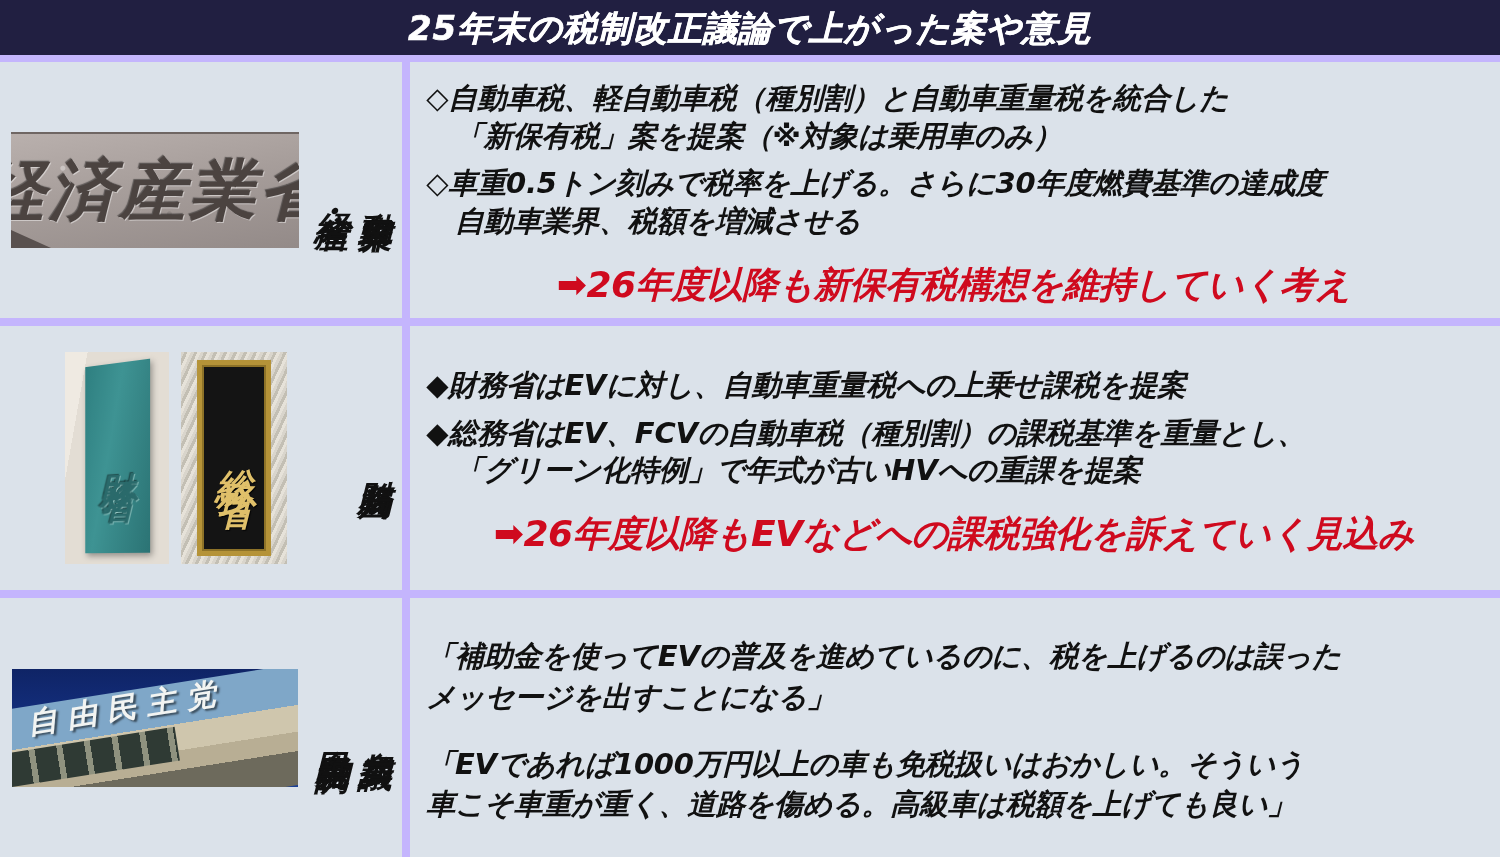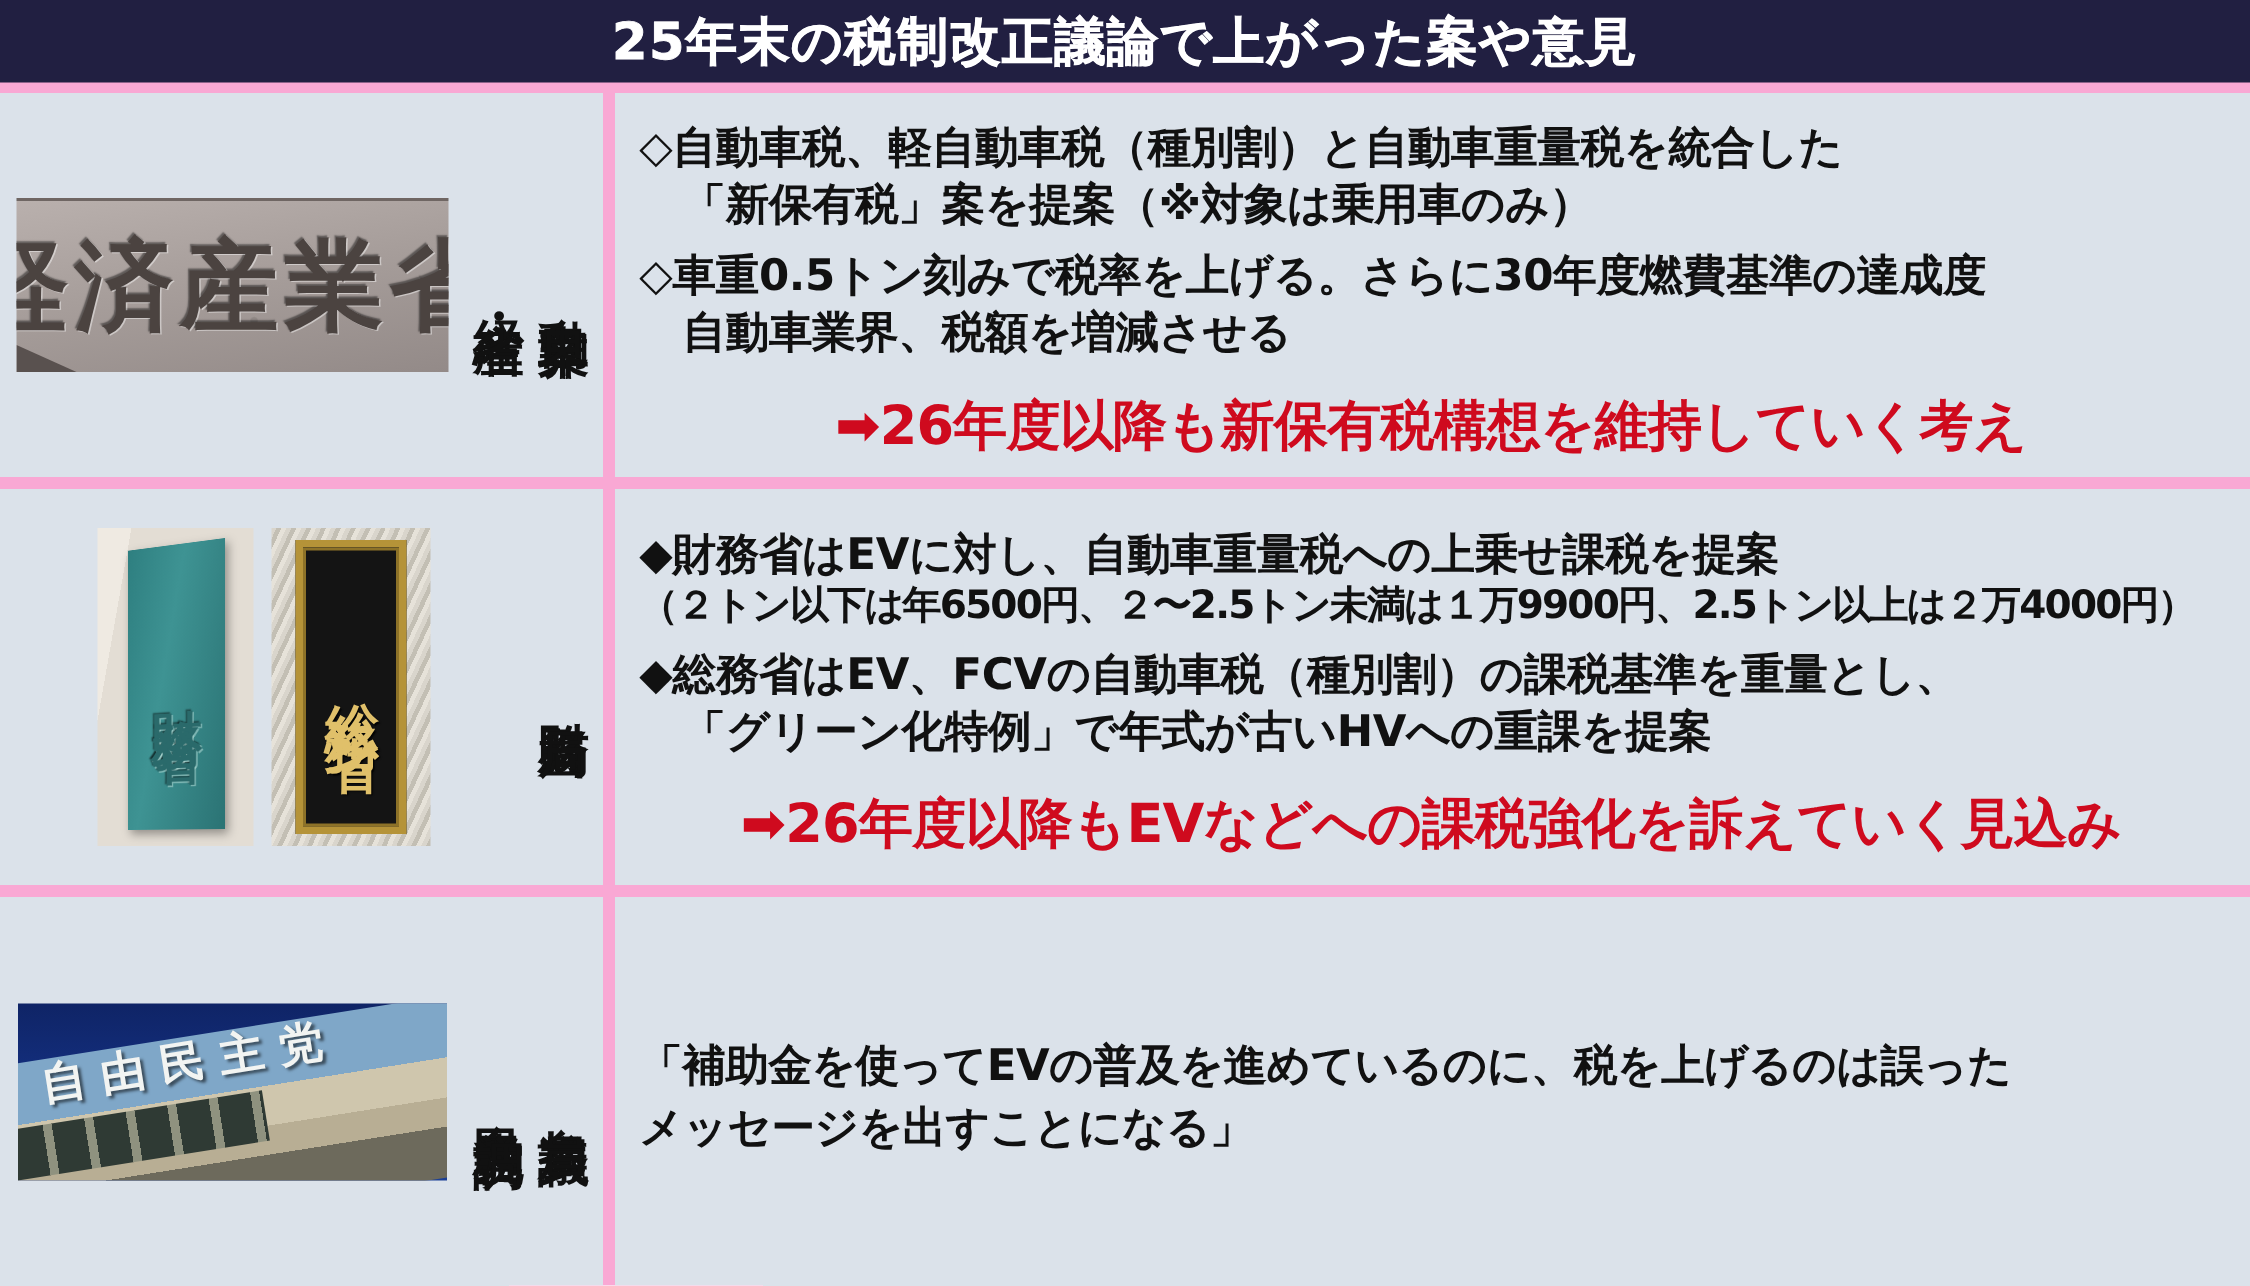--- a/index.html
+++ b/index.html
@@ -10,21 +10,22 @@
     height: 857px;
     background: #ffffff;
     font-family: "DejaVu Sans", "Liberation Sans", sans-serif;
     overflow: hidden;
   }
 
   #infographic {
     position: relative;
     width: 1500px;
     height: 857px;
-    background: #f9a8d4;
+    background: #c4b5fd;
+    font-style: italic;
   }
 
   
   .header-bar {
     position: absolute;
     left: 0; top: 0;
     width: 1500px;
     height: 55px;
     background: #211f41;
     display: flex;
@@ -299,21 +300,20 @@
           <div class="frame">
             <div class="frame-text">総務省</div>
           </div>
         </div>
       </div>
     </div>
 
     <div class="content-cell" style="background: rgb(219, 226, 234);">
       <div class="bullet-block">
         <div class="btext">◆財務省はEVに対し、自動車重量税への上乗せ課税を提案</div>
-        <div class="subnote">（２トン以下は年6500円、２〜2.5トン未満は１万9900円、2.5トン以上は２万4000円）</div>
       </div>
       <div class="bullet-block">
         <div class="btext">◆総務省はEV、FCVの自動車税（種別割）の課税基準を重量とし、
 　「グリーン化特例」で年式が古いHVへの重課を提案</div>
       </div>
       <div class="conclusion" style="color: rgb(207, 10, 30);">➡26年度以降もEVなどへの課税強化を訴えていく見込み</div>
     </div>
   </div>
 
   <div class="row row-3">
@@ -329,16 +329,20 @@
           <div class="ldp-text">自由民主党</div>
         </div>
       </div>
     </div>
 
     <div class="content-cell" style="background: rgb(219, 226, 234);">
       <div class="quote-block">
         <div class="quote">「補助金を使ってEVの普及を進めているのに、税を上げるのは誤った
 メッセージを出すことになる」</div>
       </div>
+      <div class="quote-block">
+        <div class="quote">「EVであれば1000万円以上の車も免税扱いはおかしい。そういう
+車こそ車重が重く、道路を傷める。高級車は税額を上げても良い」</div>
+      </div>
     </div>
   </div>
 
 </div>
 
 </body></html>

